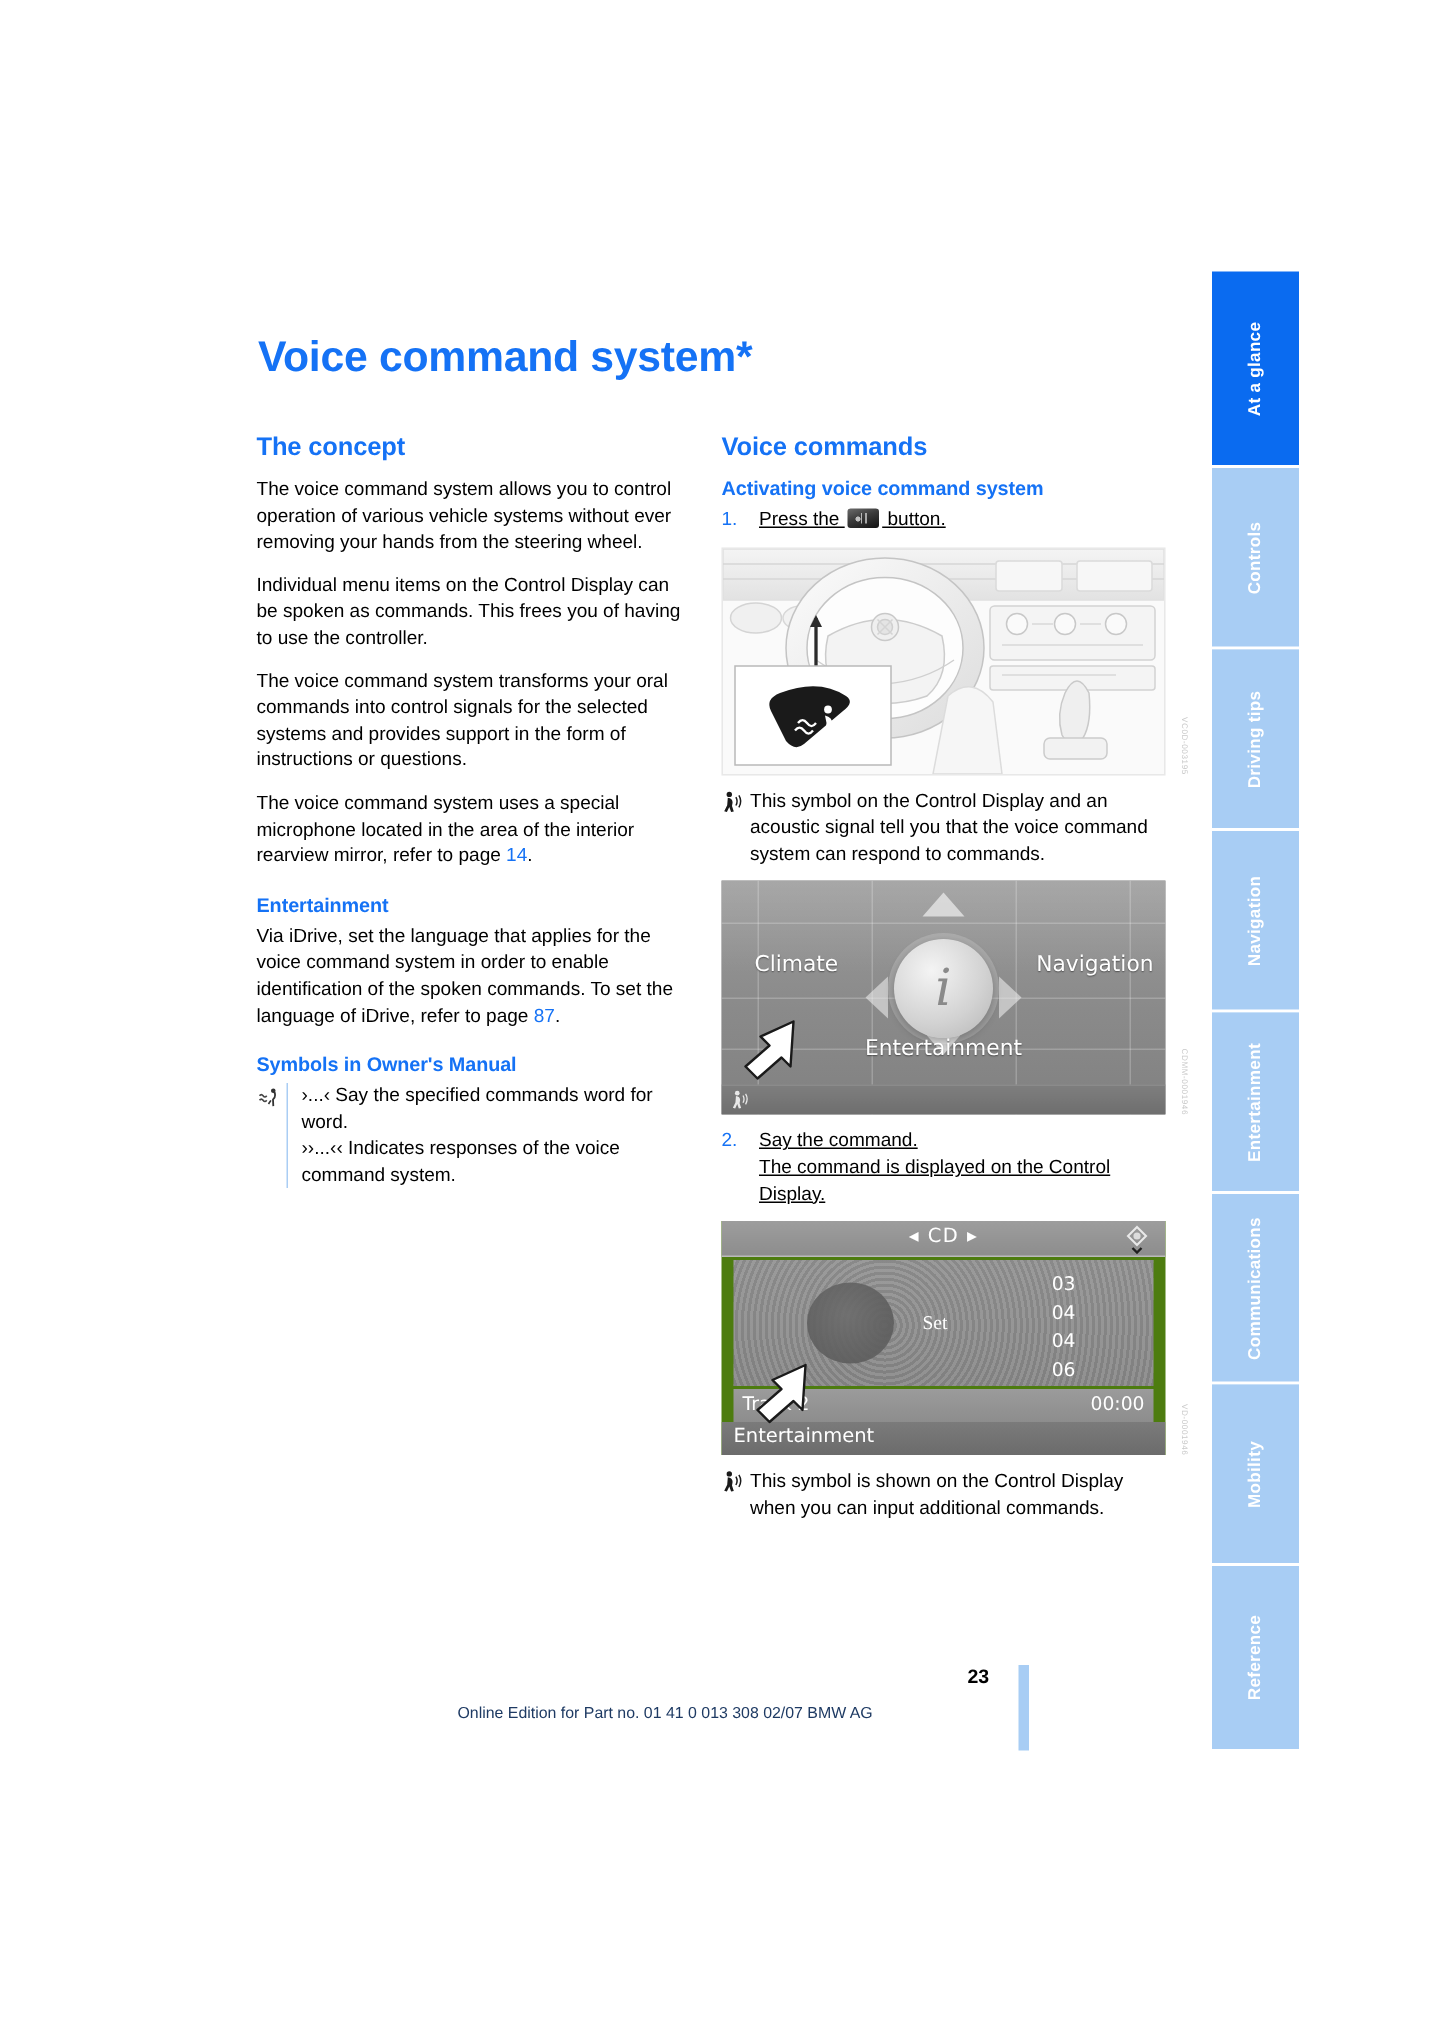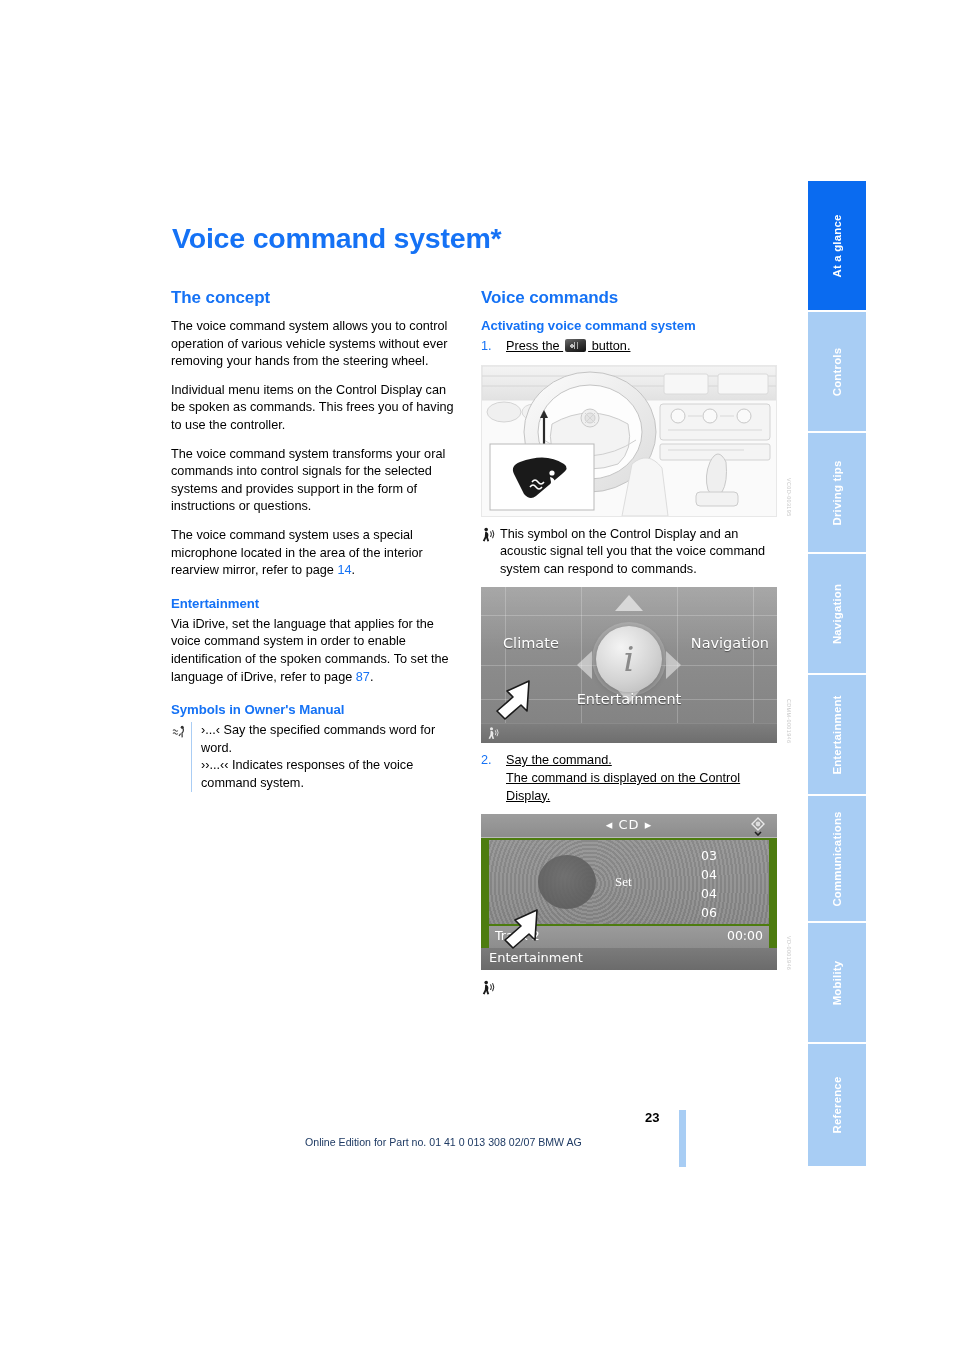--- a/index.html
+++ b/index.html
@@ -646,21 +646,21 @@
     <p class="symbol-para">
       <span class="vsym">
         <svg width="15" height="15" viewBox="0 0 15 15" aria-hidden="true">
           <circle cx="5.2" cy="2.6" r="1.8" fill="#1a1a1a"></circle>
           <path d="M4.2 4.8 q3.2 0.4 3.2 3.2 l-0.4 2.4 l1.2 3.6 l-1.8 0.4 l-1.2 -3.4 l-1.6 3.4 l-1.8 -0.6 l2 -4 z" fill="#1a1a1a"></path>
           <g stroke="#1a1a1a" stroke-width="1" fill="none">
             <path d="M9.6 4.4 q1.6 2.8 0 5.6"></path>
             <path d="M11.6 3.2 q2.4 3.8 0 8"></path>
           </g>
         </svg>
-      </span>
+      </span><span>This symbol is shown on the Control Display when you can input additional commands.</span>
     </p>
 
   </div>
 
   <div class="tabrail">
     <div class="tab active" style="height:131px">
         <span class="tab-label">At a glance</span>
       </div>
     <div class="tab" style="height:121px">
         <span class="tab-label">Controls</span>

